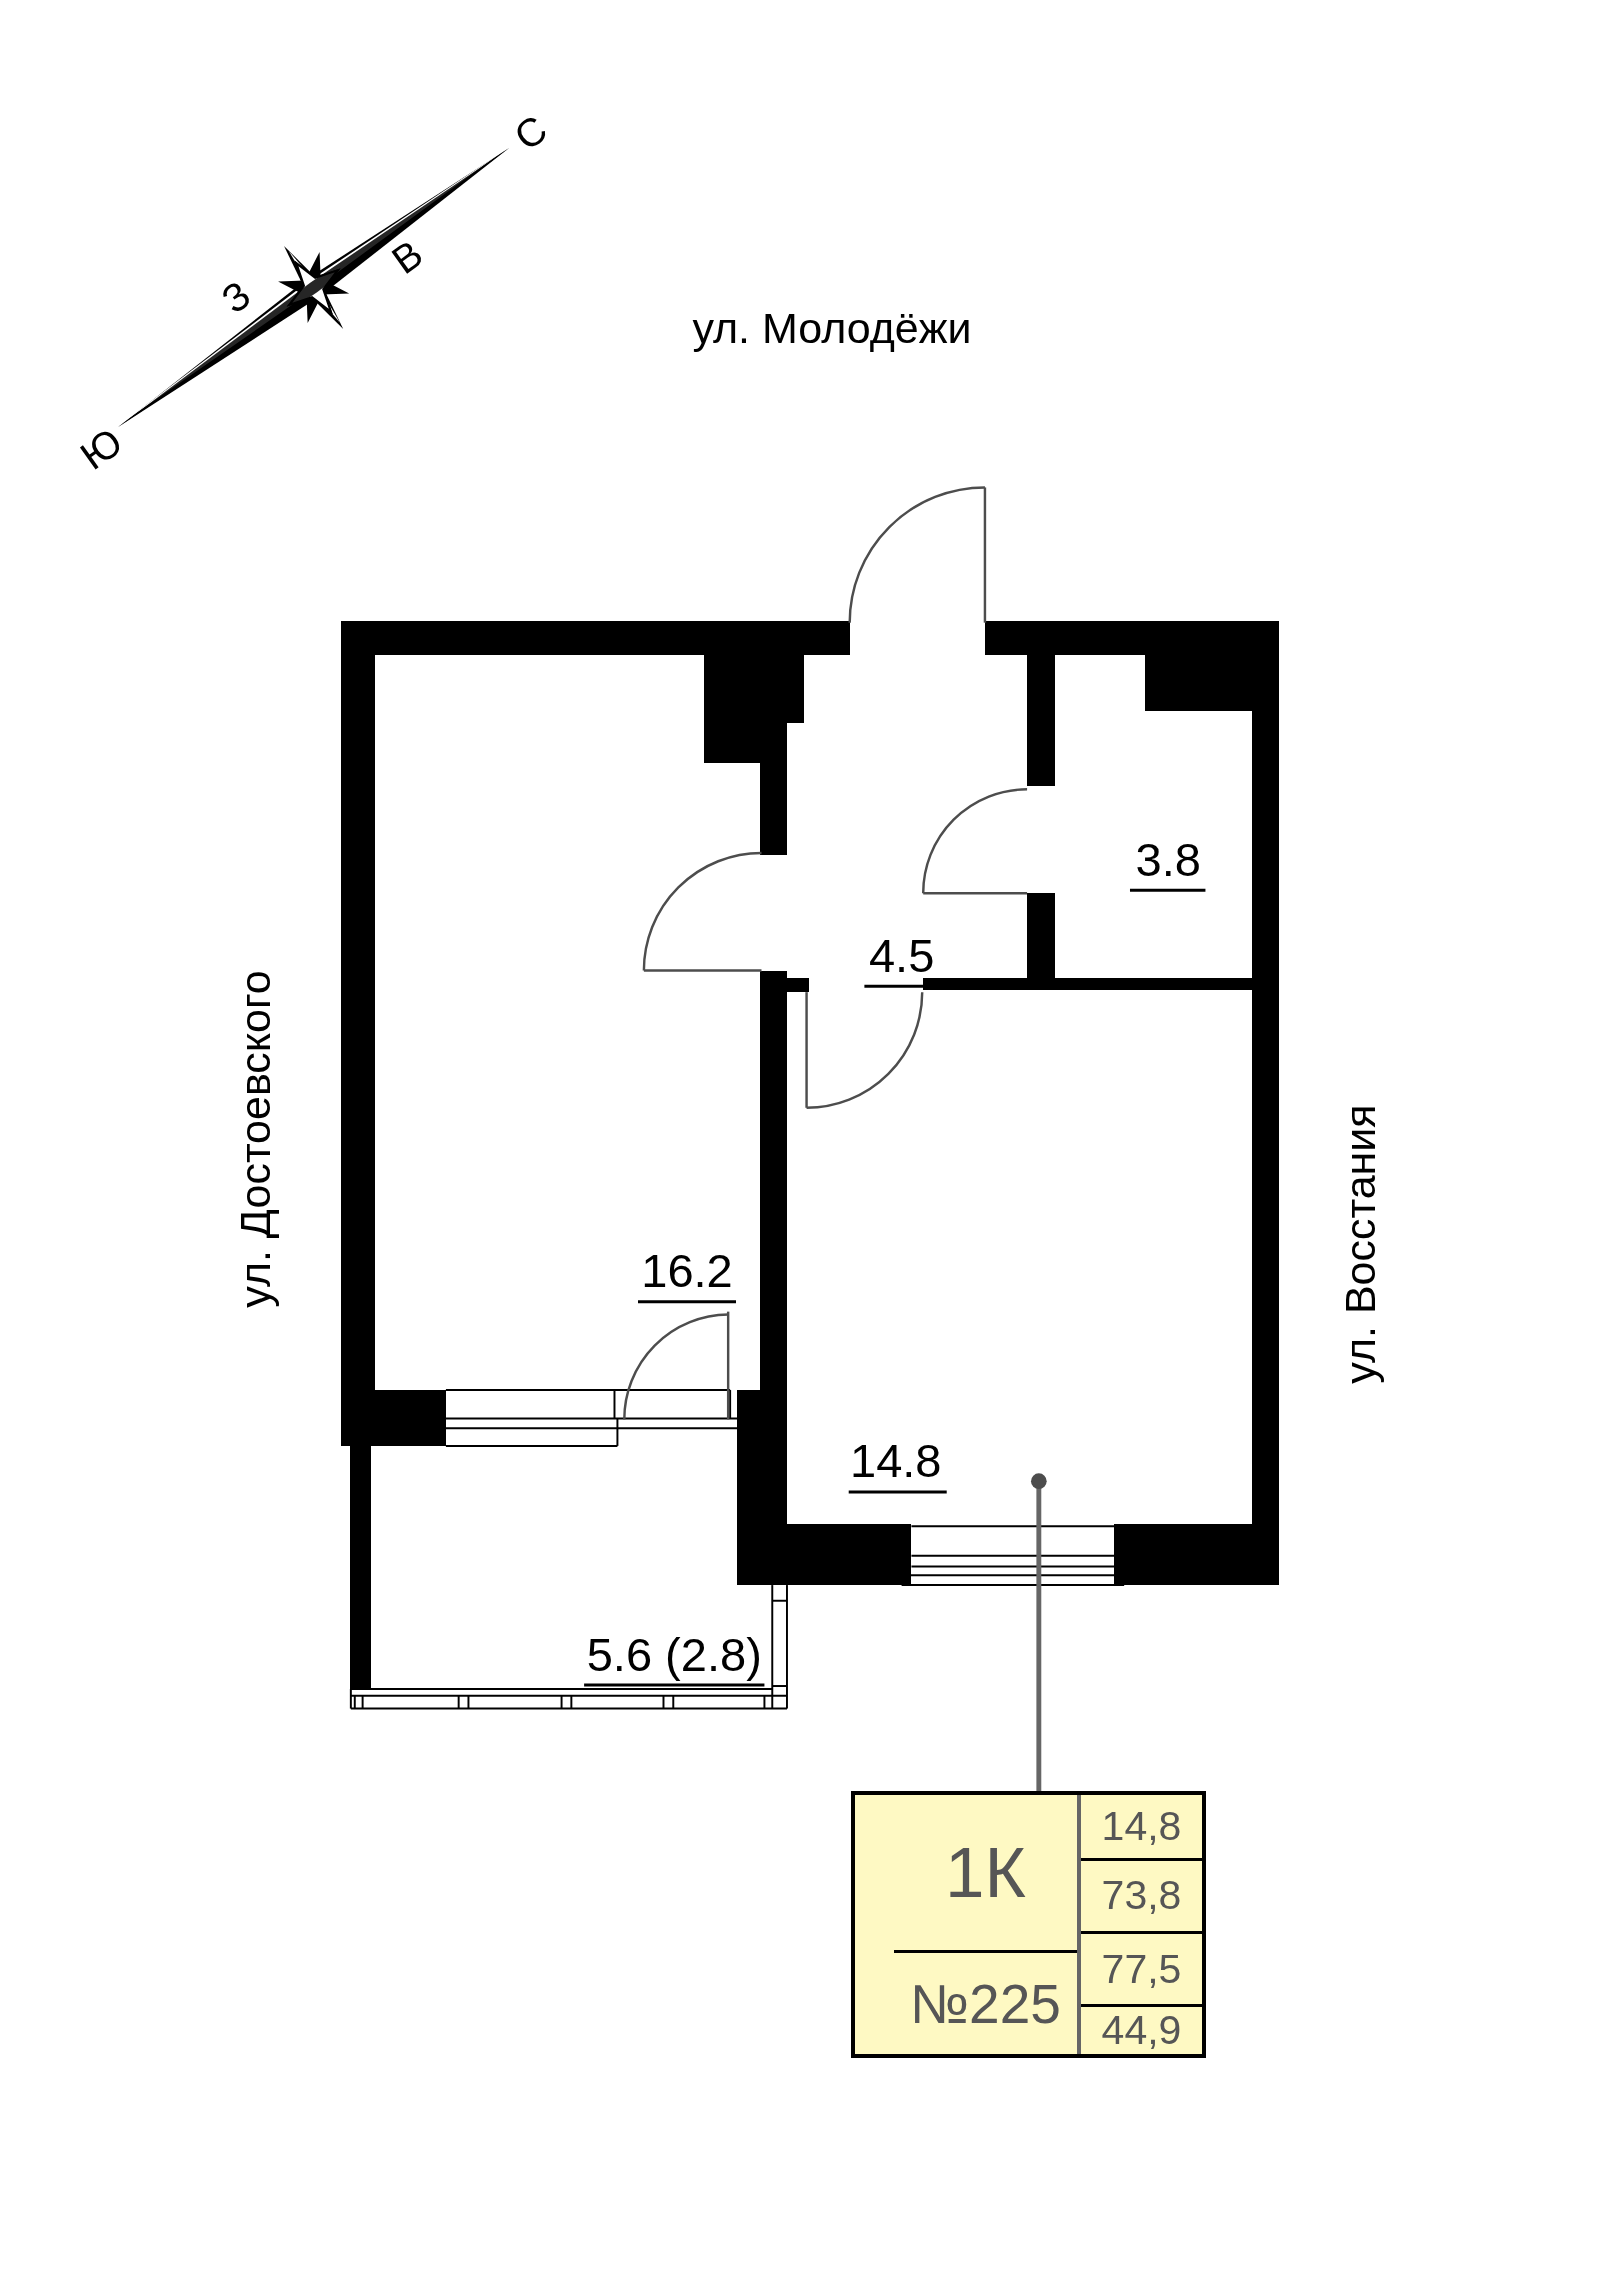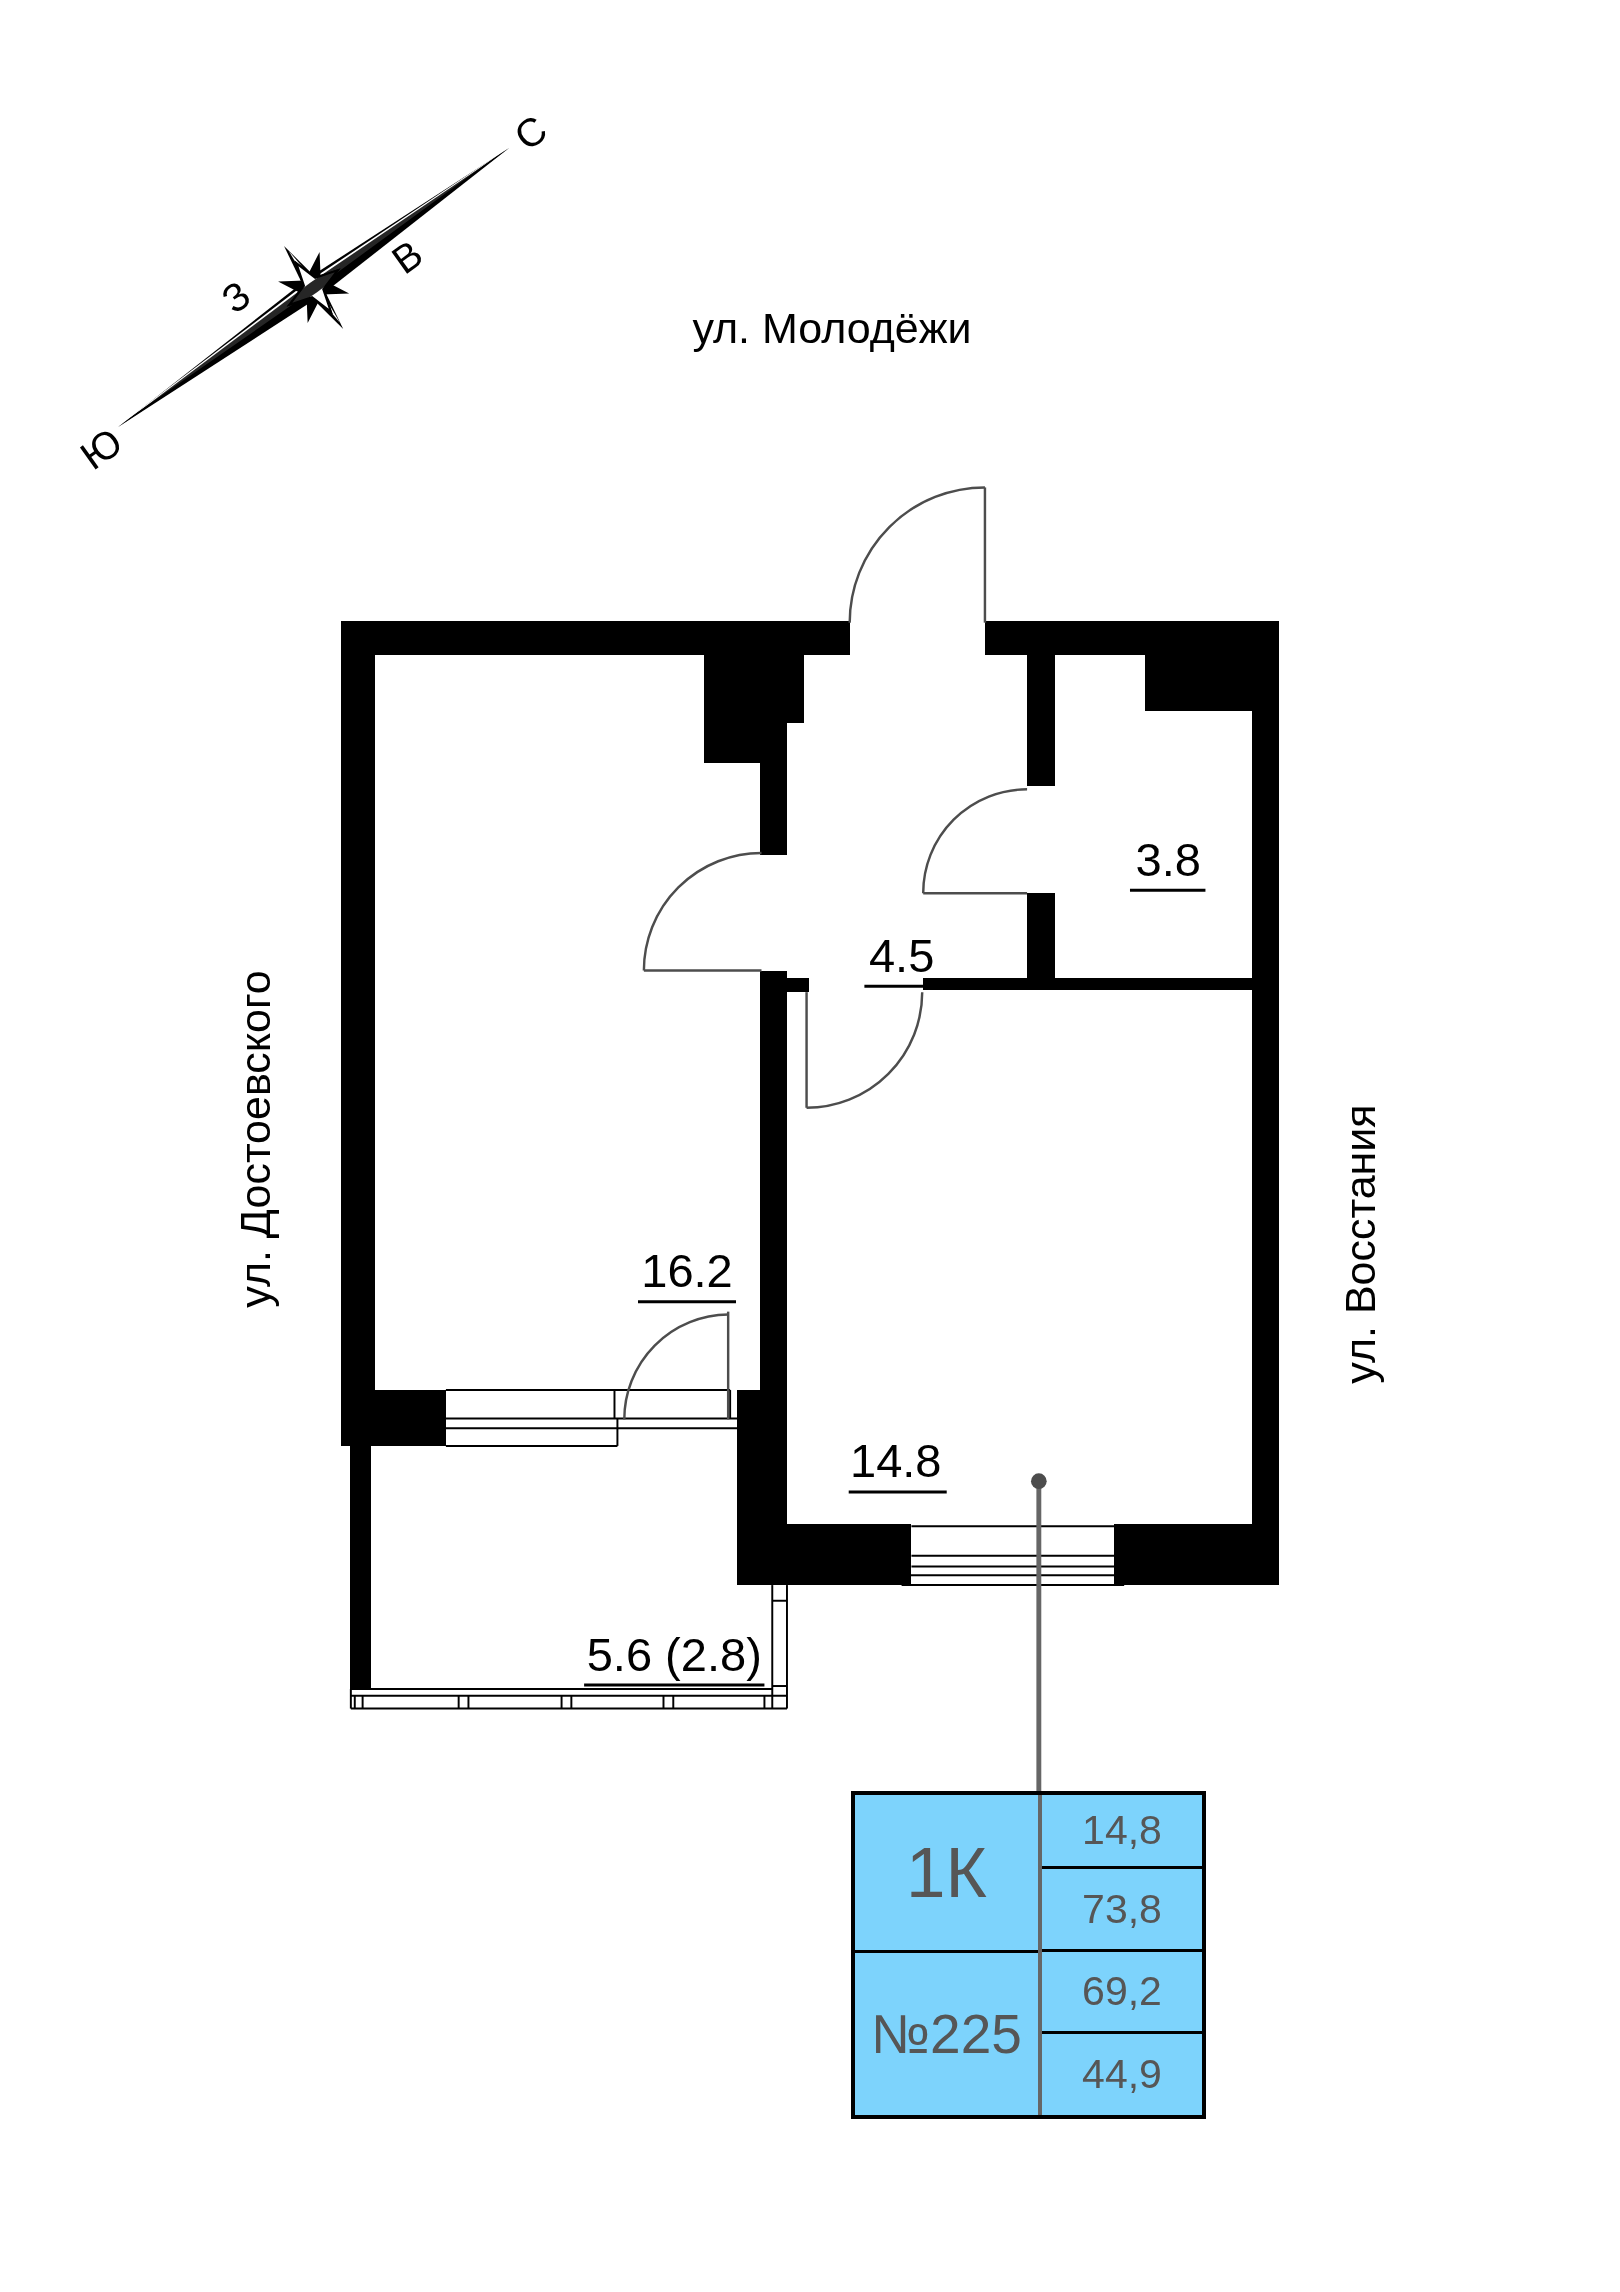--- a/index.html
+++ b/index.html
@@ -25,26 +25,27 @@
     white-space: nowrap;
     transform: translate(-50%, -50%);
   }
   .street-label.vert { transform: translate(-50%, -50%) rotate(-90deg); }
   .room-area-text { font-size: 48px; fill: #000000; }
   .compass-letter { font-size: 40px; fill: #000000; }
   
   .info-table {
     position: absolute;
     left: 851px; top: 1791px;
-    width: 355px; height: 328px;
+    width: 355px; height: 267px;
     border: 4.9px solid #000000;
     box-sizing: border-box;
     display: flex;
-    background: #7dd3fc;
+    background: #fef9c3;
     color: #565656;
+    padding-left: 39px;
   }
   .col-left { width: 183px; display: flex; flex-direction: column; }
   .col-right { flex: 1; border-left: 4.9px solid #666666; display: flex; flex-direction: column; }
   .cell { display: flex; align-items: center; justify-content: center; box-sizing: border-box; }
   .cell-type { height: 158px; border-bottom: 3.9px solid #000000; font-size: 71px; }
   .cell-number { flex: 1; font-size: 55px; }
   .cell-val { font-size: 41px; }
   .cell-val.r1 { height: 74px; border-bottom: 3.9px solid #000000; }
   .cell-val.r2 { height: 83px; border-bottom: 3.9px solid #000000; }
   .cell-val.r3 { height: 82px; border-bottom: 3.9px solid #000000; }
@@ -183,19 +184,19 @@
   <div class="street-label vert" style="left:1360px; top:1244px;">ул. Восстания</div>
 
   <div class="info-table">
     <div class="col-left">
       <div class="cell cell-type">1К</div>
       <div class="cell cell-number">№225</div>
     </div>
     <div class="col-right">
       <div class="cell cell-val r1">14,8</div>
       <div class="cell cell-val r2">73,8</div>
-      <div class="cell cell-val r3">69,2</div>
+      <div class="cell cell-val r3">77,5</div>
       <div class="cell cell-val r4">44,9</div>
     </div>
   </div>
 
 </div>
 
 
 </body></html>

